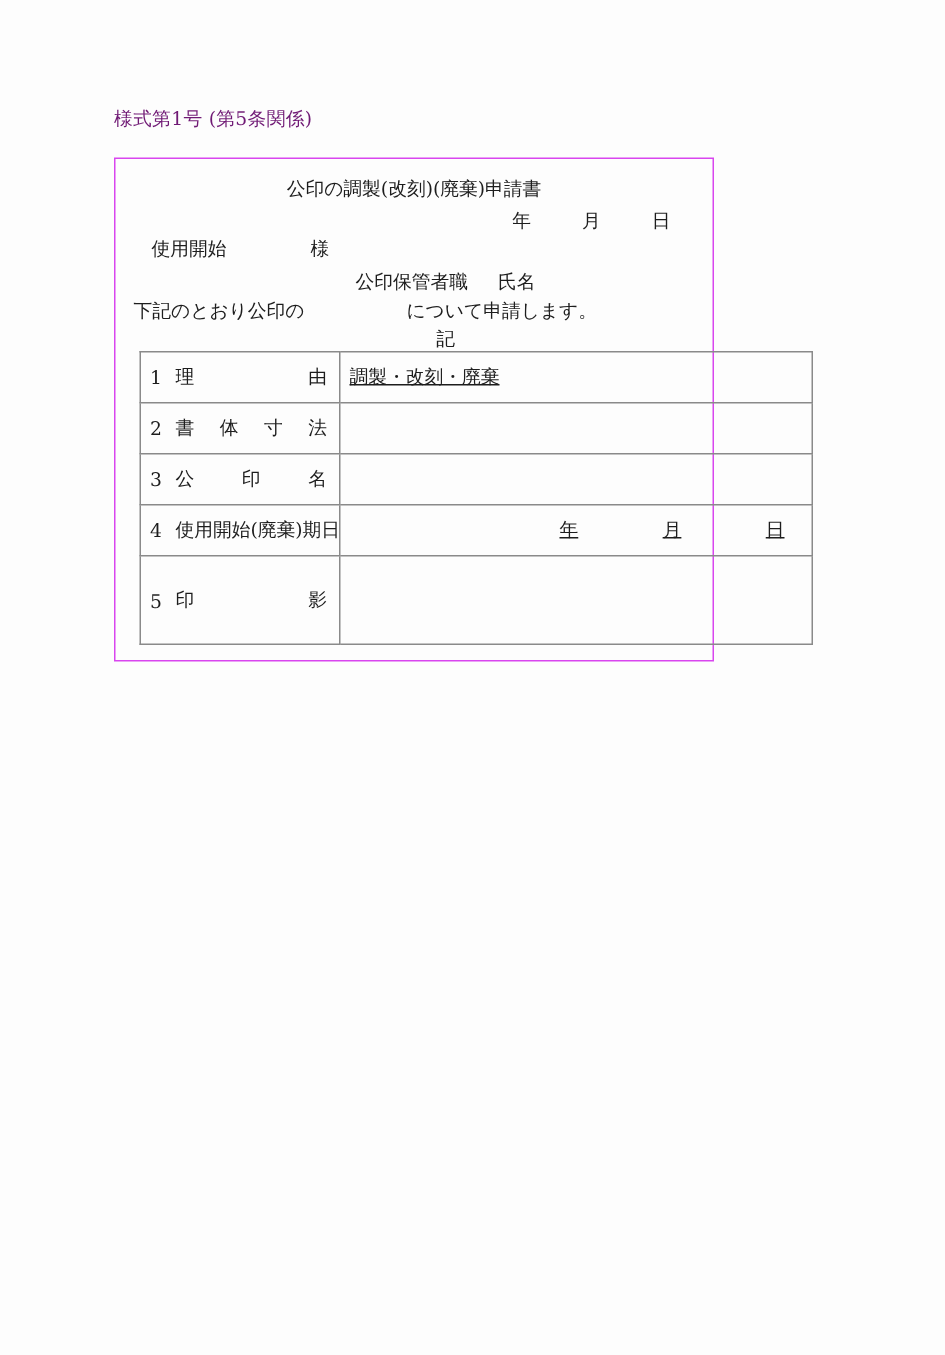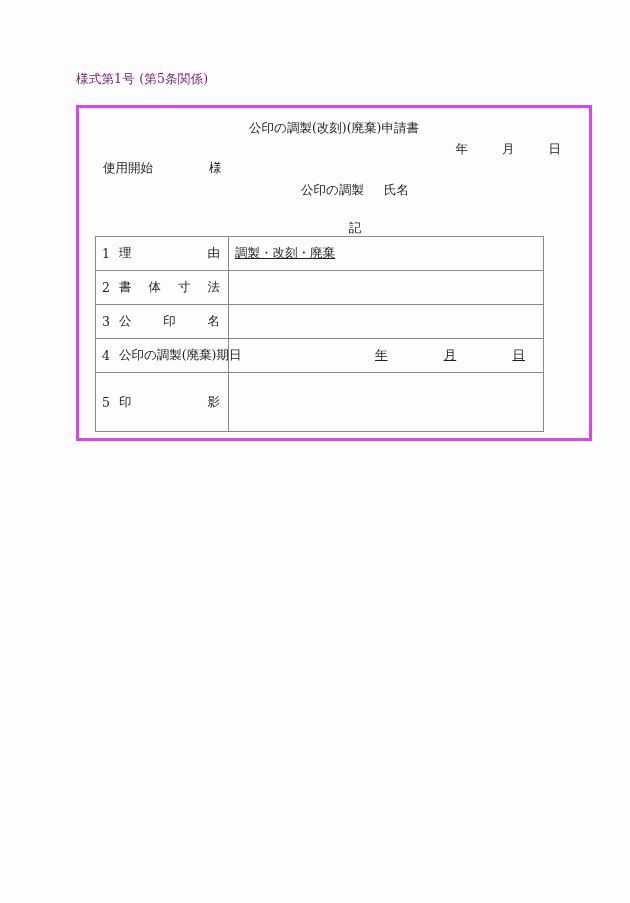--- a/index.html
+++ b/index.html
@@ -31,23 +31,23 @@
     letter-spacing: 0.2px;
     white-space: nowrap;
     color: #701a75;
   }
 
   
   .outer-frame {
     position: absolute;
     left: 76px;
     top: 105px;
-    width: 516px;
+    width: 400px;
     height: 336px;
-    border: 3px solid #d946ef;
+    border: 1px solid #d946ef;
     box-sizing: border-box;
     background: transparent;
   }
 
   
   .doc-title {
     position: absolute;
     left: 0;
     right: 0;
     top: 12px;
@@ -184,25 +184,30 @@
       <span>日</span>
     </div>
 
     <div class="addressee">
       <span>使用開始</span>
       <span class="gap"></span>
       <span>様</span>
     </div>
 
     <div class="keeper-line">
-      <span>公印の調製</span>
+      <span>公印保管者職</span>
       <span class="gap"></span>
       <span>氏名</span>
     </div>
 
+    <div class="statement">
+      <span>下記のとおり公印の</span>
+      <span class="gap"></span>
+      <span>について申請します。</span>
+    </div>
 
     <div class="note-mark">記</div>
 
     <table class="form-table">
       <tbody>
 
         <tr>
           <td class="label-cell">
             <span class="lbl">
               <span class="num">1</span>
@@ -241,21 +246,21 @@
               </span>
             </span>
           </td>
           <td class="value-cell"></td>
         </tr>
 
         <tr>
           <td class="label-cell">
             <span class="lbl">
               <span class="num">4</span>
-              <span class="txt nospread">公印の調製(廃棄)期日</span>
+              <span class="txt nospread">使用開始(廃棄)期日</span>
             </span>
           </td>
           <td class="value-cell">
             <span class="value-date">
               <span>年</span>
               <span>月</span>
               <span>日</span>
             </span>
           </td>
         </tr>

